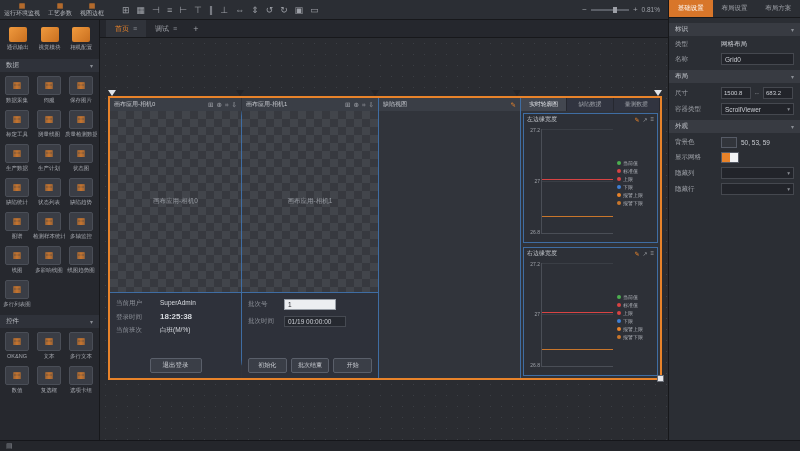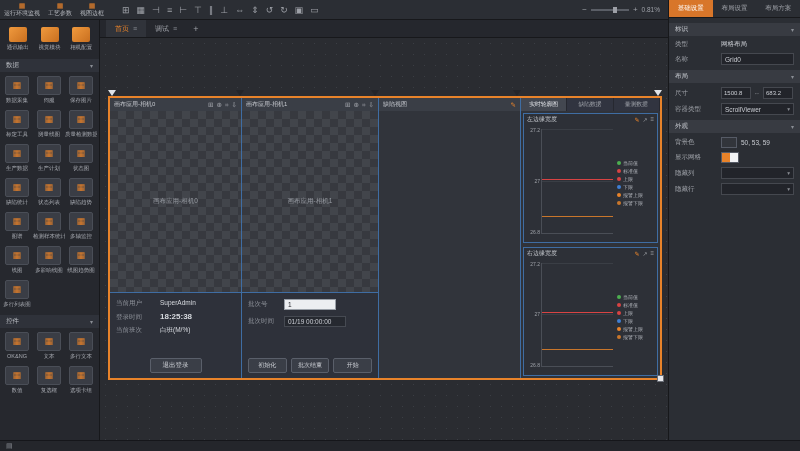--- a/index.html
+++ b/index.html
@@ -45,21 +45,21 @@
   .add-tab{font-size:9px;color:#9da0a7;padding:0 7px;}
   .canvas-body{position:absolute;left:0;top:18px;right:0;bottom:0;background:#2a2c31;
                background-image:radial-gradient(#3b3e44 0.7px,transparent 0.8px);background-size:11px 11px;}
   .selection{position:absolute;left:8px;top:58px;width:554px;height:284px;border:2px solid #e8832a;
              box-sizing:border-box;display:flex;background:#30333a;}
   .mk{position:absolute;top:-8px;width:0;height:0;border-left:4px solid transparent;
       border-right:4px solid transparent;border-top:6px solid #23252a;}
   .mk.corner{border-top-color:#dfe2e7;}
   .rh{position:absolute;right:-4px;bottom:-4px;width:5px;height:5px;background:#e6e8ec;border:1px solid #6b6f78;}
   .col{height:100%;box-sizing:border-box;display:flex;flex-direction:column;border-right:1px solid #3f6da3;}
-  .col1{width:132px;} .col2{width:137px;} .col3{width:142px;} .col4{flex:1;border-right:none;}
+  .col1{width:132px;border-radius:18px;} .col2{width:137px;} .col3{width:142px;} .col4{flex:1;border-right:none;}
   .panel-header{height:13px;background:#3a3e46;display:flex;align-items:center;justify-content:space-between;
                 padding:0 4px;font-size:6px;color:#c3c6cc;flex:none;}
   .panel-icons{display:flex;gap:3px;color:#9da0a7;font-size:6.5px;}
   .checker{flex:1;position:relative;
            background:conic-gradient(#42454b 0 25%,#37393f 25% 50%,#42454b 50% 75%,#37393f 75% 100%);
            background-size:16px 16px;}
   .placeholder{position:absolute;inset:0;display:flex;align-items:center;justify-content:center;
                font-size:6.5px;color:#9599a0;}
   .panel-footer{height:86px;background:#2e313a;border-top:1px solid #3f6da3;padding:6px 6px;
                 box-sizing:border-box;font-size:6.5px;position:relative;flex:none;}

